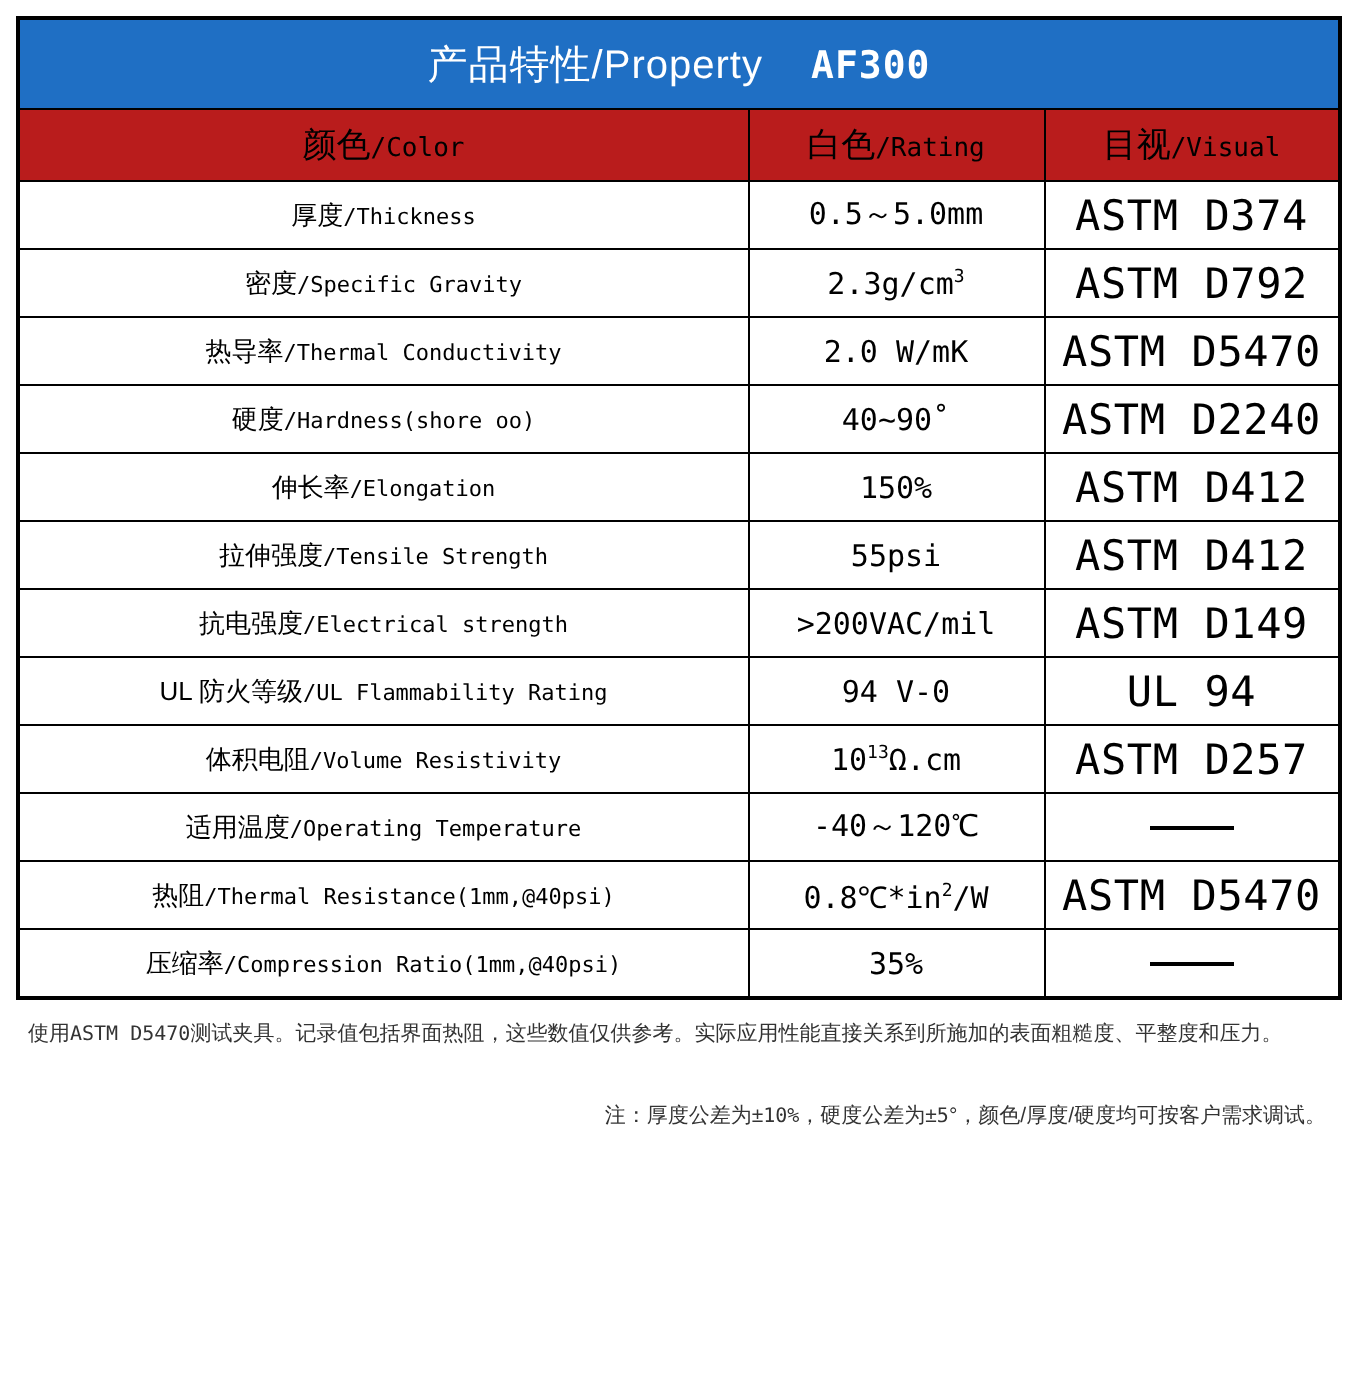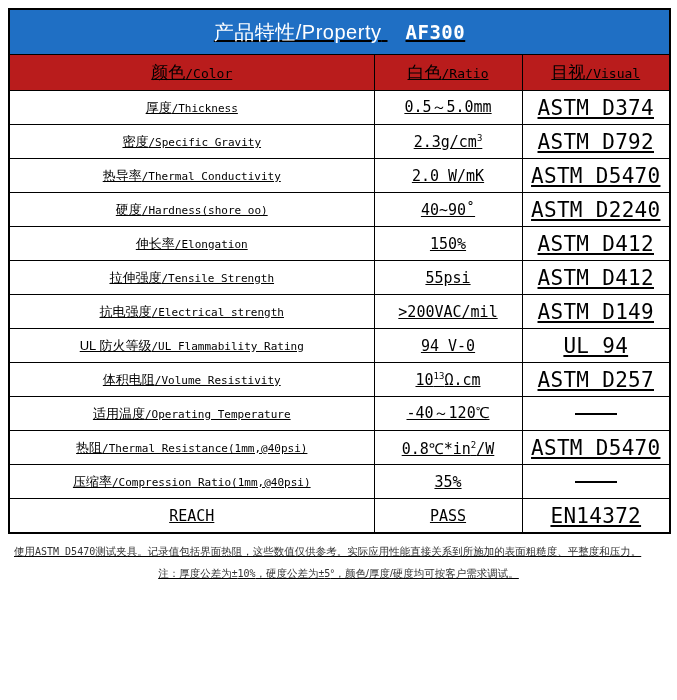--- a/index.html
+++ b/index.html
@@ -13,21 +13,20 @@
     font-family: "Liberation Sans", sans-serif;
     color: #000000;
     position: relative;
   }
   .sheet {
     width: 677px;
     height: 700px;
     box-sizing: border-box;
     padding: 8px 8px 0 8px;
     position: relative;
-    text-decoration: underline;
   }
   table.spec {
     border-collapse: collapse;
     width: 661px;
     table-layout: fixed;
     border: 2px solid #000;
   }
   table.spec td, table.spec th {
     border: 1px solid #000;
     padding: 0;
@@ -116,22 +115,22 @@
     line-height: 1.5;
   }
   .note1 .mono {
     font-family: "DejaVu Sans Mono", monospace;
     font-size: 10px;
   }
   .note2 {
     font-size: 10.5px;
     color: #333;
     line-height: 1.5;
-    text-align: center;
-    margin-top: 6px;
+    text-align: right;
+    margin-top: 25px;
   }
   .note2 .mono {
     font-family: "DejaVu Sans Mono", monospace;
     font-size: 10px;
   }
 </style>
 </head>
 <body>
 
 <div class="sheet">
@@ -146,21 +145,21 @@
         <td colspan="3">
           <span class="t-cn">产品特性/Property</span>
           <span style="display:inline-block;width:18px"></span><span class="t-en">AF300</span>
         </td>
       </tr>
       <tr class="head-row">
         <td>
           <span>颜色</span><span class="sub">/Color</span>
         </td>
         <td>
-          <span>白色</span><span class="sub">/Ratio</span>
+          <span>白色</span><span class="sub">/Rating</span>
         </td>
         <td>
           <span>目视</span><span class="sub">/Visual</span>
         </td>
       </tr>
     </thead>
     <tbody>
       <tr>
         <td class="prop"><span class="cn">厚度</span><span class="en">/Thickness</span></td>
         <td class="val">0.5～5.0mm</td>
@@ -213,25 +212,20 @@
       </tr>
       <tr>
         <td class="prop"><span class="cn">热阻</span><span class="en">/Thermal Resistance(1mm,@40psi)</span></td>
         <td class="val"><span>0.8℃*in</span><sup>2</sup><span>/W</span></td>
         <td class="test">ASTM D5470</td>
       </tr>
       <tr>
         <td class="prop"><span class="cn">压缩率</span><span class="en">/Compression Ratio(1mm,@40psi)</span></td>
         <td class="val">35%</td>
         <td class="test"><span class="dash"></span></td>
-      </tr>
-      <tr>
-        <td class="prop plain">REACH</td>
-        <td class="val">PASS</td>
-        <td class="test">EN14372</td>
       </tr>
     </tbody>
   </table>
 
   <div class="notes">
     <div class="note1">
       <span>使用</span><span class="mono">ASTM D5470</span><span>测试夹具。记录值包括界面热阻，这些数值仅供参考。实际应用性能直接关系到所施加的表面粗糙度、平整度和压力。</span>
     </div>
     <div class="note2">
       <span>注：厚度公差为±</span><span class="mono">10%</span><span>，硬度公差为±</span><span class="mono">5</span><span>°，颜色/厚度/硬度均可按客户需求调试。</span>

